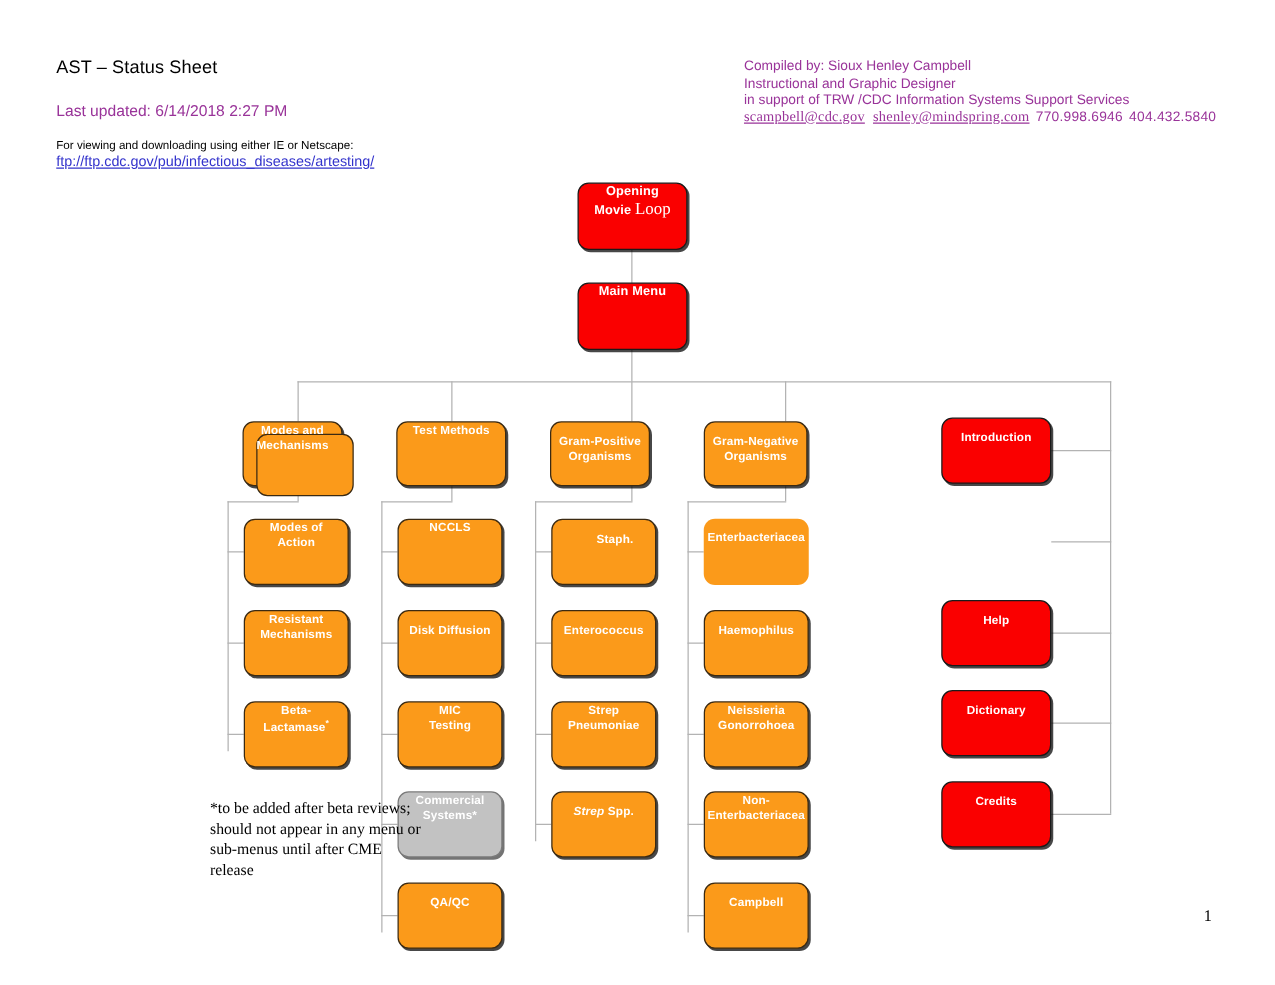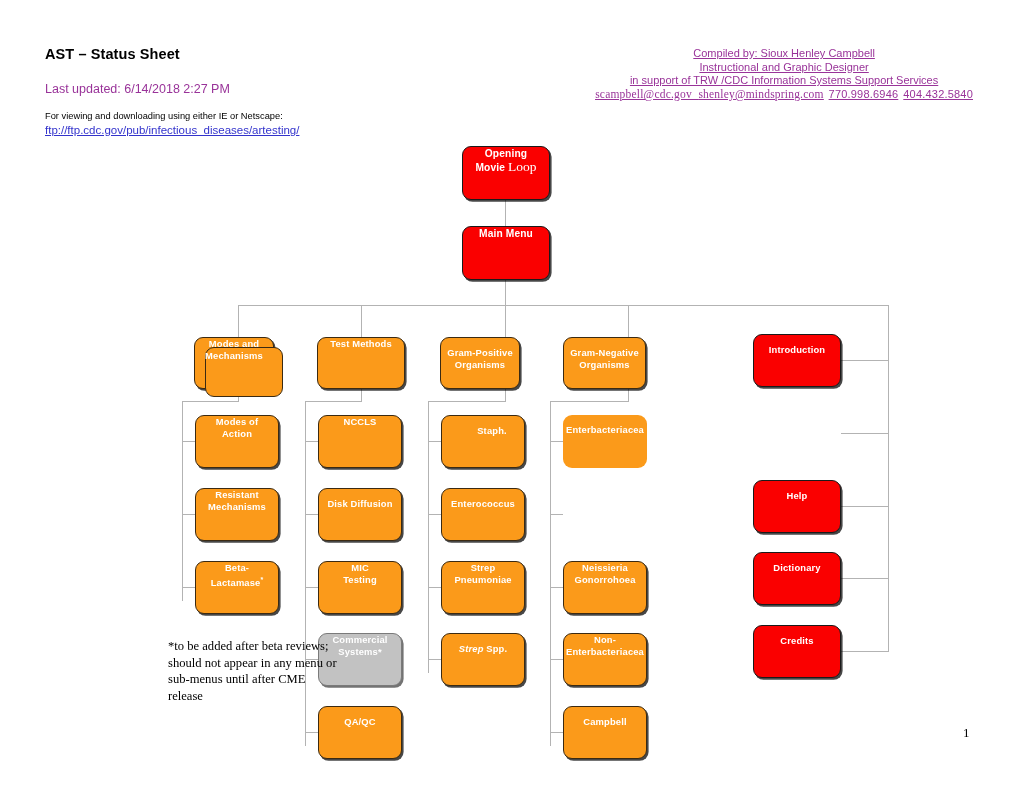--- a/index.html
+++ b/index.html
@@ -9,42 +9,41 @@
     background:#ffffff;
     font-family:"Liberation Sans", sans-serif;
     position:relative;
     overflow:hidden;
   }
   .page{position:absolute;inset:0;}
 
   
   #doc-title{
     position:absolute;left:45px;top:46px;
-    font-size:14.5px;font-weight:bold;color:#000;
+    font-size:14.5px;font-weight:normal;color:#000;
     letter-spacing:.1px;white-space:nowrap;
   }
   #last-updated{
     position:absolute;left:45px;top:82px;
     font-size:12.5px;color:#993399;white-space:nowrap;
   }
   #viewing-note{
     position:absolute;left:45px;top:111px;
     font-size:9.3px;color:#000;white-space:nowrap;
   }
   #ftp-link{
     position:absolute;left:45px;top:124px;
     font-size:11.5px;color:#3333cc;text-decoration:underline;
     white-space:nowrap;cursor:pointer;text-align:center;
   }
   #credits-block{
     position:absolute;right:47px;top:47px;
-    text-align:center;color:#993399;
+    text-align:left;color:#993399;
     font-size:11px;line-height:13.6px;
     white-space:nowrap;
-    text-decoration:underline;
   }
   #credits-block .cline{display:block;}
   #credits-block .mail{
     text-decoration:underline;cursor:pointer;color:#993399;
     font-family:"Liberation Serif", serif;font-size:11.5px;
   }
   #credits-block .tel{
     font-family:"Liberation Sans", sans-serif;
     padding-left:5px;
   }
@@ -235,20 +234,23 @@
   <div class="node orange mid" style="left:441px;top:561px;width:84px;height:53px;">
     <span class="lbl"><span>Strep</span><br><span>Pneumoniae</span></span>
   </div>
   <div class="node orange" style="left:441px;top:633px;width:84px;height:53px;">
     <span class="lbl"><span class="ital">Strep</span><span> Spp.</span></span>
   </div>
 
   <div class="node flat" style="left:563px;top:415px;width:84px;height:53px;">
     <span class="lbl">Enterbacteriacea</span>
   </div>
+  <div class="node orange" style="left:563px;top:488px;width:84px;height:53px;">
+    <span class="lbl">Haemophilus</span>
+  </div>
   <div class="node orange mid" style="left:563px;top:561px;width:84px;height:53px;">
     <span class="lbl"><span>Neissieria</span><br><span>Gonorrohoea</span></span>
   </div>
   <div class="node orange mid" style="left:563px;top:633px;width:84px;height:53px;">
     <span class="lbl"><span>Non-</span><br><span>Enterbacteriacea</span></span>
   </div>
   <div class="node orange" style="left:563px;top:706px;width:84px;height:53px;">
     <span class="lbl">Campbell</span>
   </div>
 

